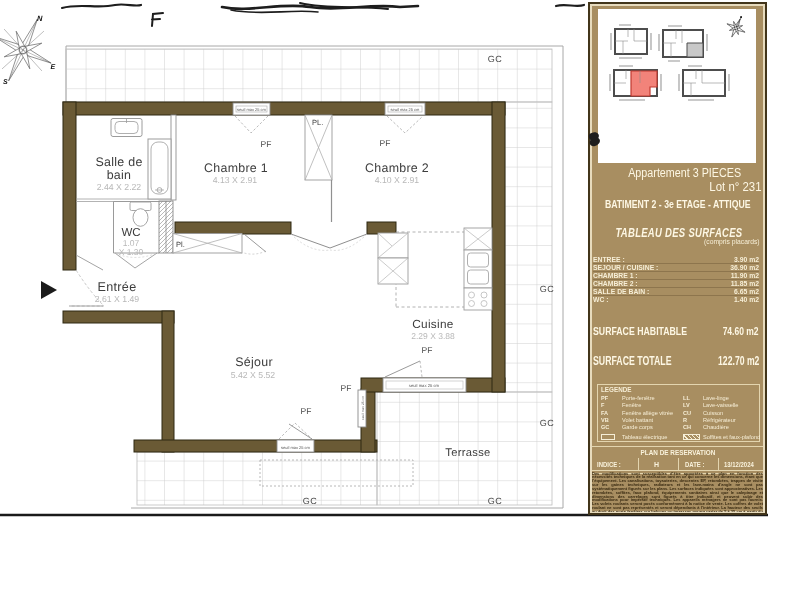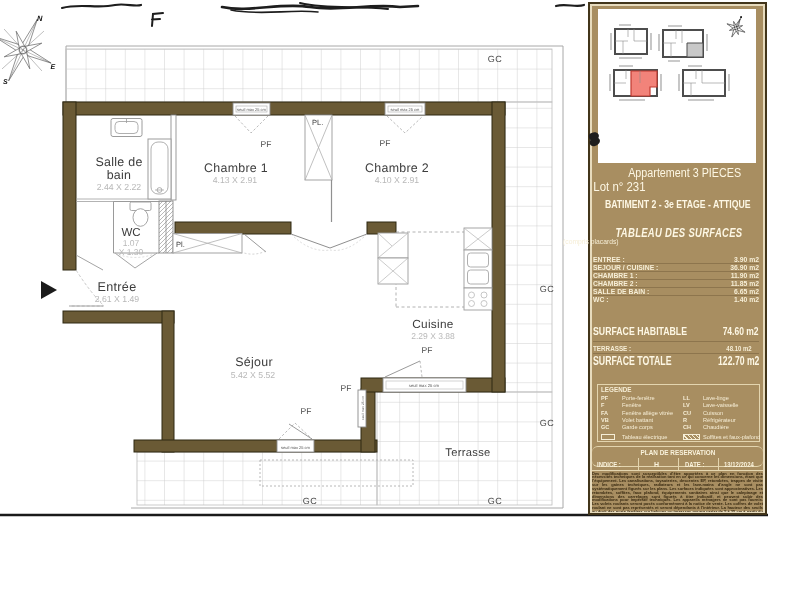--- a/index.html
+++ b/index.html
@@ -354,30 +354,30 @@
           <path d="M0,-7 L1.2,-1.2 L-1.2,-1.2 Z M0,7 L1.2,1.2 L-1.2,1.2 Z M-7,0 L-1.2,1.2 L-1.2,-1.2 Z M7,0 L1.2,1.2 L1.2,-1.2 Z"></path>
         </g>
     <path d="M0,-13 L0,0" stroke-width="0.5"></path>
     <circle r="1" fill="#111" stroke="none" cx="0" cy="-12"></circle>
   </g>
 </svg>
 
 <div style="position:absolute;left:592px;top:166px;width:185px;text-align:center;color:#fdf7e4;font-size:12.5px;">
 <span style="display:inline-block;white-space:nowrap;transform:scaleX(0.86);transform-origin:center;">Appartement 3 PIECES</span></div>
 
-<div style="position:absolute;left:592px;top:180px;width:171px;text-align:left;color:#fdf7e4;font-size:12px;">
+<div style="position:absolute;left:592px;top:180px;width:171px;text-align:right;color:#fdf7e4;font-size:12px;">
 <span style="display:inline-block;white-space:nowrap;transform:scaleX(0.95);transform-origin:center;">Lot n° 231</span></div>
 
 <div style="position:absolute;left:592px;top:199px;width:171px;text-align:center;color:#fdf7e4;font-size:10px;font-weight:bold;">
 <span style="display:inline-block;white-space:nowrap;transform:scaleX(0.87);transform-origin:center;">BATIMENT 2 - 3e ETAGE - ATTIQUE</span></div>
 
 <div style="position:absolute;left:592px;top:225px;width:171px;text-align:center;color:#fdf7e4;font-size:13px;font-weight:bold;font-style:italic;">
 <span style="display:inline-block;white-space:nowrap;letter-spacing:0.4px;transform:scaleX(0.73);transform-origin:center;">TABLEAU DES SURFACES</span></div>
 
-<div style="position:absolute;left:560px;top:237px;width:171px;text-align:left;color:#f6eed6;font-size:7.5px;">
+<div style="position:absolute;left:592px;top:237px;width:171px;text-align:right;color:#f6eed6;font-size:7.5px;">
 <span style="display:inline-block;white-space:nowrap;transform:scaleX(0.9);transform-origin:center;">(compris placards)</span></div>
 
 <div style="position:absolute;left:593px;top:256px;width:166px;color:#f6eed6;font-size:6.8px;font-weight:bold;">
   <div style="display:flex;justify-content:space-between;align-items:flex-end;border-bottom:1px solid rgba(60,45,20,0.25);height:7px;">
         <span>ENTREE :</span>
         <span>3.90 m2</span>
       </div>
   <div style="display:flex;justify-content:space-between;align-items:flex-end;border-bottom:1px solid rgba(60,45,20,0.25);height:7px;">
         <span>SEJOUR / CUISINE :</span>
         <span>36.90 m2</span>
@@ -398,24 +398,20 @@
         <span>WC :</span>
         <span>1.40 m2</span>
       </div>
 </div>
 
 <div style="position:absolute;left:593px;top:325px;width:166px;color:#fdf7e4;font-size:11.5px;font-weight:bold;">
 <span style="position:absolute;left:0;white-space:nowrap;transform:scaleX(0.76);transform-origin:left;">SURFACE HABITABLE</span>
 <span style="position:absolute;right:0;white-space:nowrap;transform:scaleX(0.74);transform-origin:right;">74.60 m2</span>
     </div>
 
-<div style="position:absolute;left:593px;top:341px;width:166px;height:11px;border-top:1px solid rgba(60,45,20,0.25);border-bottom:1px solid rgba(60,45,20,0.25);color:#f6eed6;font-size:7.5px;font-weight:bold;">
-<span style="position:absolute;left:0;top:2px;white-space:nowrap;transform:scaleX(0.84);transform-origin:left;">TERRASSE :</span>
-<span style="position:absolute;right:7px;top:2px;white-space:nowrap;transform:scaleX(0.8);transform-origin:right;">48.10 m2</span>
-    </div>
 
 <div style="position:absolute;left:593px;top:354px;width:166px;color:#fdf7e4;font-size:12px;font-weight:bold;">
 <span style="position:absolute;left:0;white-space:nowrap;transform:scaleX(0.73);transform-origin:left;">SURFACE TOTALE</span>
 <span style="position:absolute;right:0;white-space:nowrap;transform:scaleX(0.72);transform-origin:right;">122.70 m2</span>
     </div>
 
 <div style="position:absolute;left:597px;top:384px;width:163px;height:58px;border:1px solid #e3d5af;box-sizing:border-box;"></div>
 
 <div style="position:absolute;left:601px;top:386px;color:#f6eed6;font-size:6.3px;font-weight:bold;">LEGENDE</div>
 
@@ -433,23 +429,23 @@
 
 <div style="position:absolute;left:601px;top:434px;width:12px;height:4px;border:1px solid #f6eed6;"></div>
 
 <div style="position:absolute;left:622px;top:433.5px;color:#f6eed6;font-size:5.6px;">Tableau électrique</div>
 
 <div style="position:absolute;left:683px;top:434px;width:15px;height:4px;border:1px solid #f6eed6;
 background:repeating-linear-gradient(45deg,transparent 0,transparent 2px,#f6eed6 2px,#f6eed6 3px);"></div>
 
 <div style="position:absolute;left:703px;top:433.5px;color:#f6eed6;font-size:5.6px;">Soffites et faux-plafond</div>
 
-<div style="position:absolute;left:592px;top:446px;width:171px;height:21px;border-top:1px solid #e3d5af;
+<div style="position:absolute;left:592px;top:446px;width:171px;height:28px;border-top:1px solid #e3d5af;
      border-bottom:1px solid #e3d5af;color:#f9f2dc;font-size:7.5px;font-weight:bold;text-align:center;
-     line-height:12px;box-sizing:border-box;border-radius:6px;">
+     line-height:12px;box-sizing:border-box;">
 <span style="display:inline-block;white-space:nowrap;transform:scaleX(0.85);transform-origin:center;">PLAN DE RESERVATION</span></div>
 
 <div style="position:absolute;left:592px;top:458px;width:171px;height:13px;border-bottom:1px solid #e3d5af;
      box-sizing:border-box;color:#f9f2dc;font-size:7px;font-weight:bold;">
   <span style="position:absolute;left:5px;top:3px;transform:scaleX(0.85);transform-origin:left;">INDICE :</span>
   <span style="position:absolute;left:62px;top:3px;">H</span>
   <span style="position:absolute;left:93px;top:3px;transform:scaleX(0.85);transform-origin:left;">DATE :</span>
   <span style="position:absolute;left:132px;top:3px;transform:scaleX(0.85);transform-origin:left;">13/12/2024</span>
   <span style="position:absolute;left:46px;top:0;height:13px;border-left:1px solid #e3d5af;"></span>
   <span style="position:absolute;left:86px;top:0;height:13px;border-left:1px solid #e3d5af;"></span>

